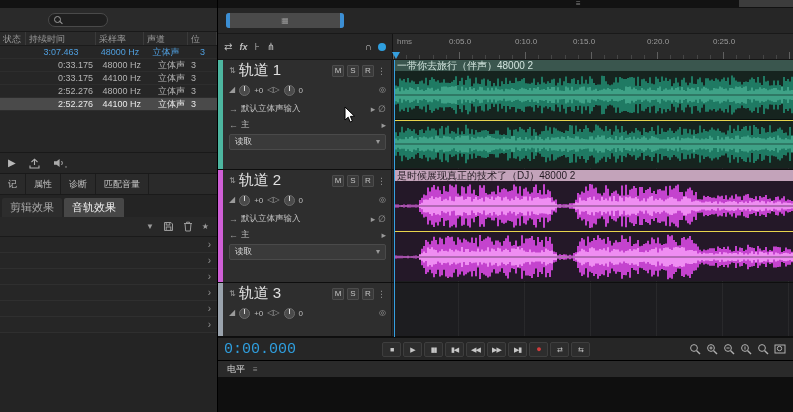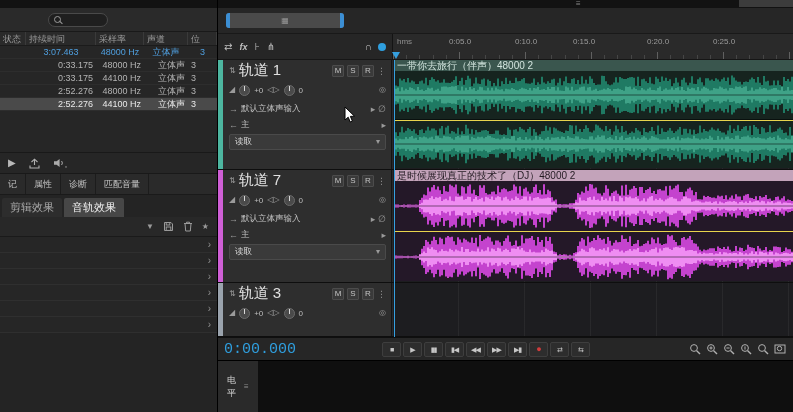--- a/index.html
+++ b/index.html
@@ -114,21 +114,21 @@
   .transport{flex:0 0 23px;background:#262626;border-top:1px solid #0f0f0f;display:flex;
         align-items:center;padding:0 6px;}
   .time{width:158px;font-family:"Liberation Mono","DejaVu Sans Mono",monospace;font-size:15px;color:#2f9fdf;}
   .tbtns{display:flex;gap:2px;align-items:center;}
   .tbtn{min-width:19px;height:15px;border:1px solid #3e3e3e;background:#2d2d2d;color:#c6c6c6;
         font-size:7px;line-height:13px;text-align:center;border-radius:2px;padding:0 2px;letter-spacing:-1px;}
   .tbtn.rec span{color:#d03c3c;font-size:9px;}
   .tzooms{margin-left:auto;display:flex;gap:4px;align-items:center;}
   .tzooms svg{display:block;}
 
-  .meter{flex:0 0 52px;display:flex;border-top:1px solid #000;}
+  .meter{flex:0 0 52px;display:flex;flex-direction:column;border-top:1px solid #000;}
   .meter-head{flex:0 0 16px;background:#2a2a2a;display:flex;align-items:center;gap:8px;
         padding:0 9px;font-size:9px;color:#d2d2d2;}
   .meter-head .mn{color:#8f8f8f;font-size:8px;}
   .meter-body{flex:1;background:#0f0f0f;}
 
   .cursor{position:absolute;left:344px;top:106px;z-index:20;}
 </style>
 </head>
 <body>
 
@@ -347,21 +347,21 @@
             </div>
           </div>
         </div>
       </div>
 
       <div class="track t2">
         <div class="thdr">
           <span class="strip"></span>
           <div class="trow title">
             <span class="tico">⇅</span>
-            <span class="nm">轨道 7</span>
+            <span class="nm">轨道 2</span>
             <span class="msr mlA">M</span>
             <span class="msr">S</span>
             <span class="msr">R</span>
             <span class="dots">⋮</span>
           </div>
           <div class="trow knobs">
             <span class="tico">◢</span>
             <span class="knob"></span>
             <span class="kv">+0</span>
             <span class="tico">◁▷</span>

